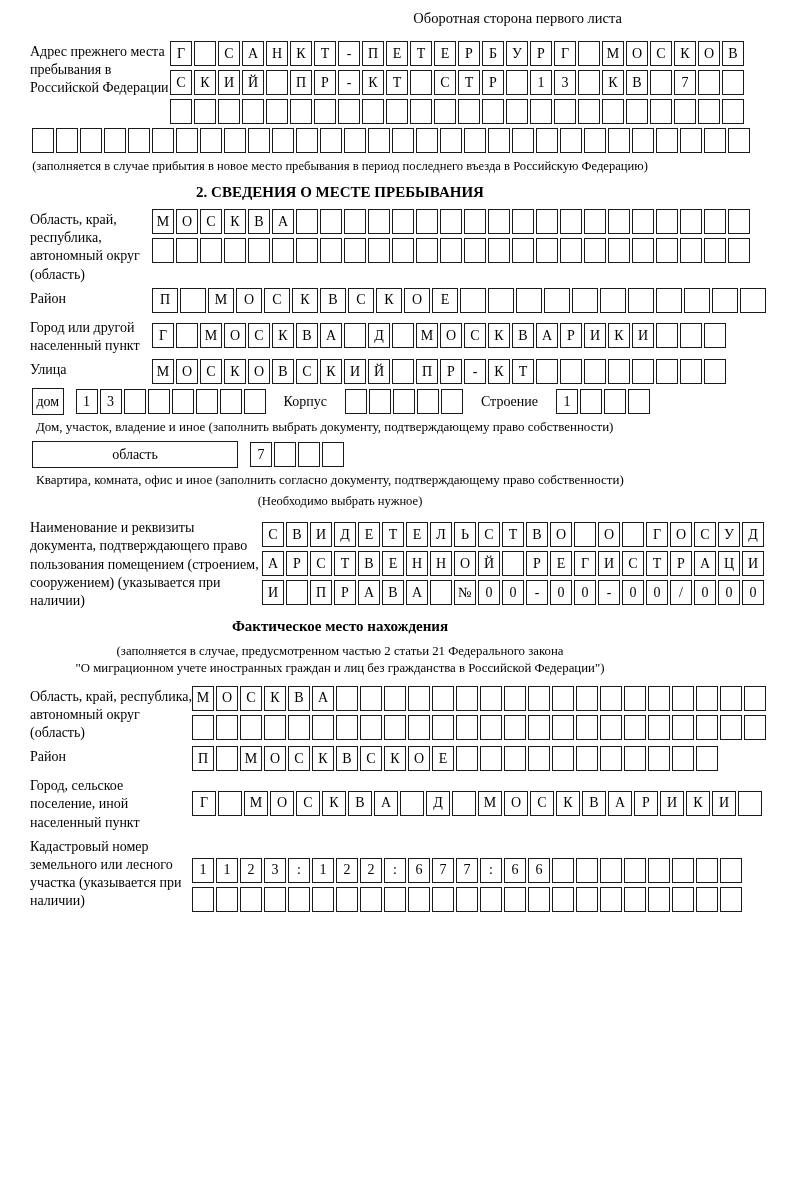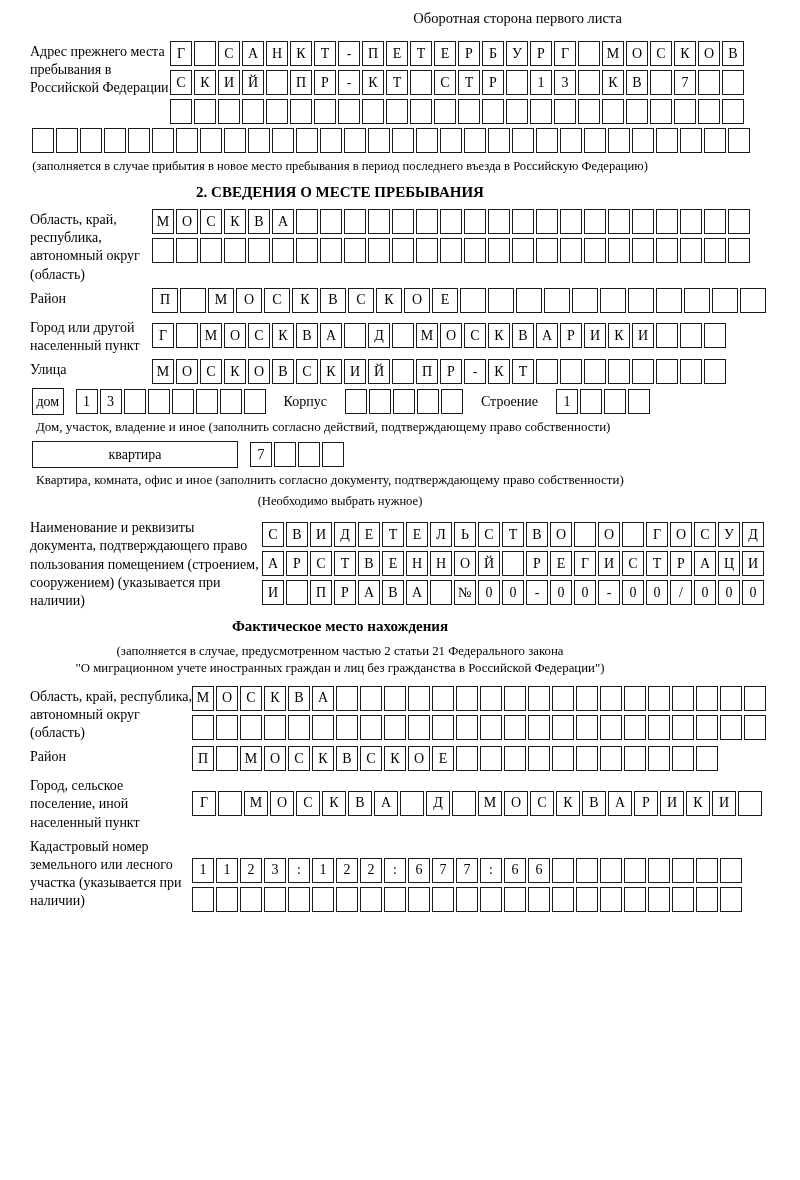--- a/index.html
+++ b/index.html
@@ -359,24 +359,24 @@
         <span class="cell"></span>
       </span>
     <span class="sep-label">Строение</span>
     <span class="cells">
         <span class="cell">1</span>
         <span class="cell"></span>
         <span class="cell"></span>
         <span class="cell"></span>
       </span>
   </div>
-  <div class="plain-note">Дом, участок, владение и иное (заполнить согласно действий, подтверждающему право собственности)</div>
+  <div class="plain-note">Дом, участок, владение и иное (заполнить выбрать документу, подтверждающему право собственности)</div>
 
   <div class="inline-row">
-    <span class="namebox kv">квартира</span>
+    <span class="namebox kv">область</span>
     <span class="cells">
         <span class="cell">7</span>
         <span class="cell"></span>
         <span class="cell"></span>
         <span class="cell"></span>
       </span>
   </div>
   <div class="plain-note">Квартира, комната, офис и иное (заполнить согласно документу, подтверждающему право собственности)</div>
 
   <div class="center-note">(Необходимо выбрать нужное)</div>

